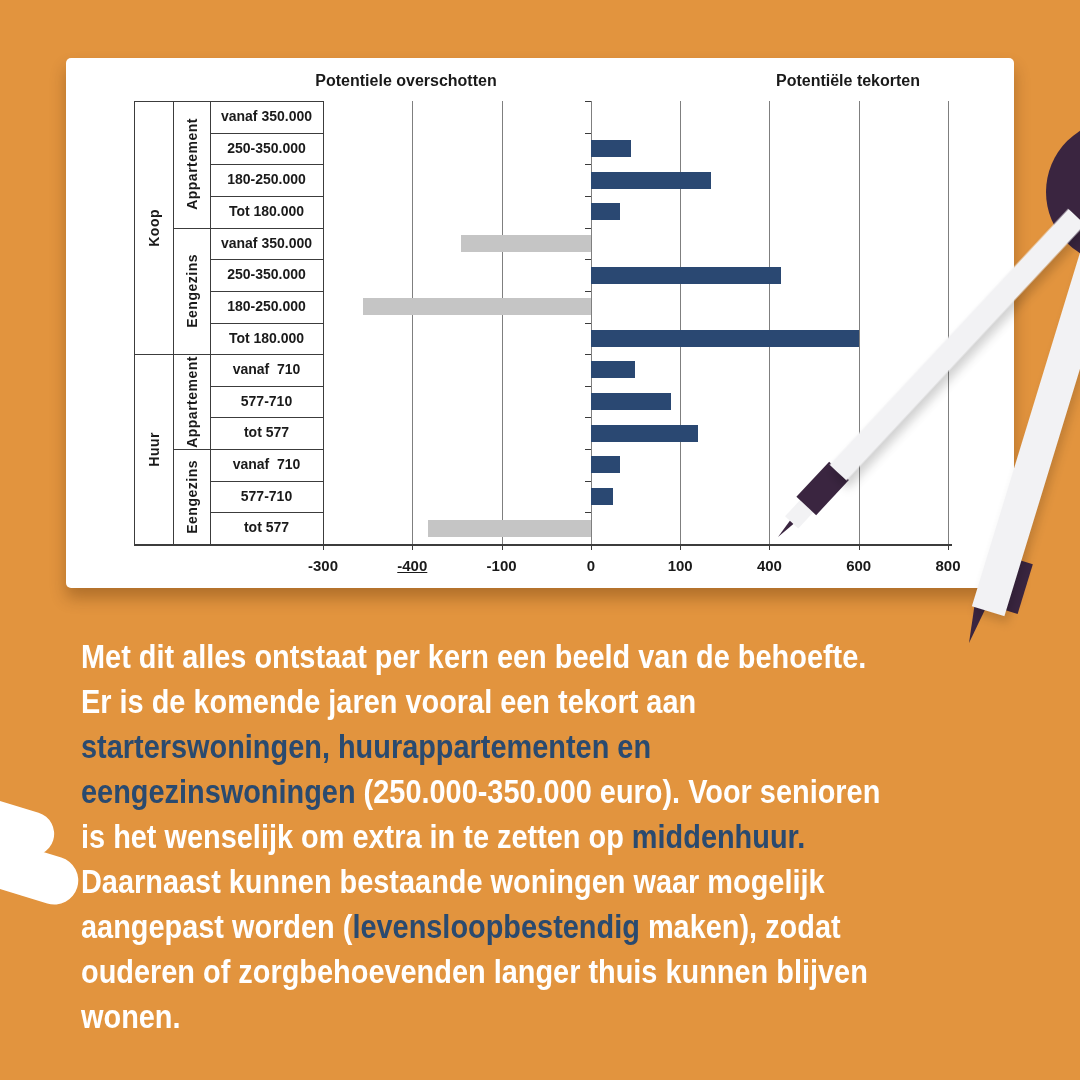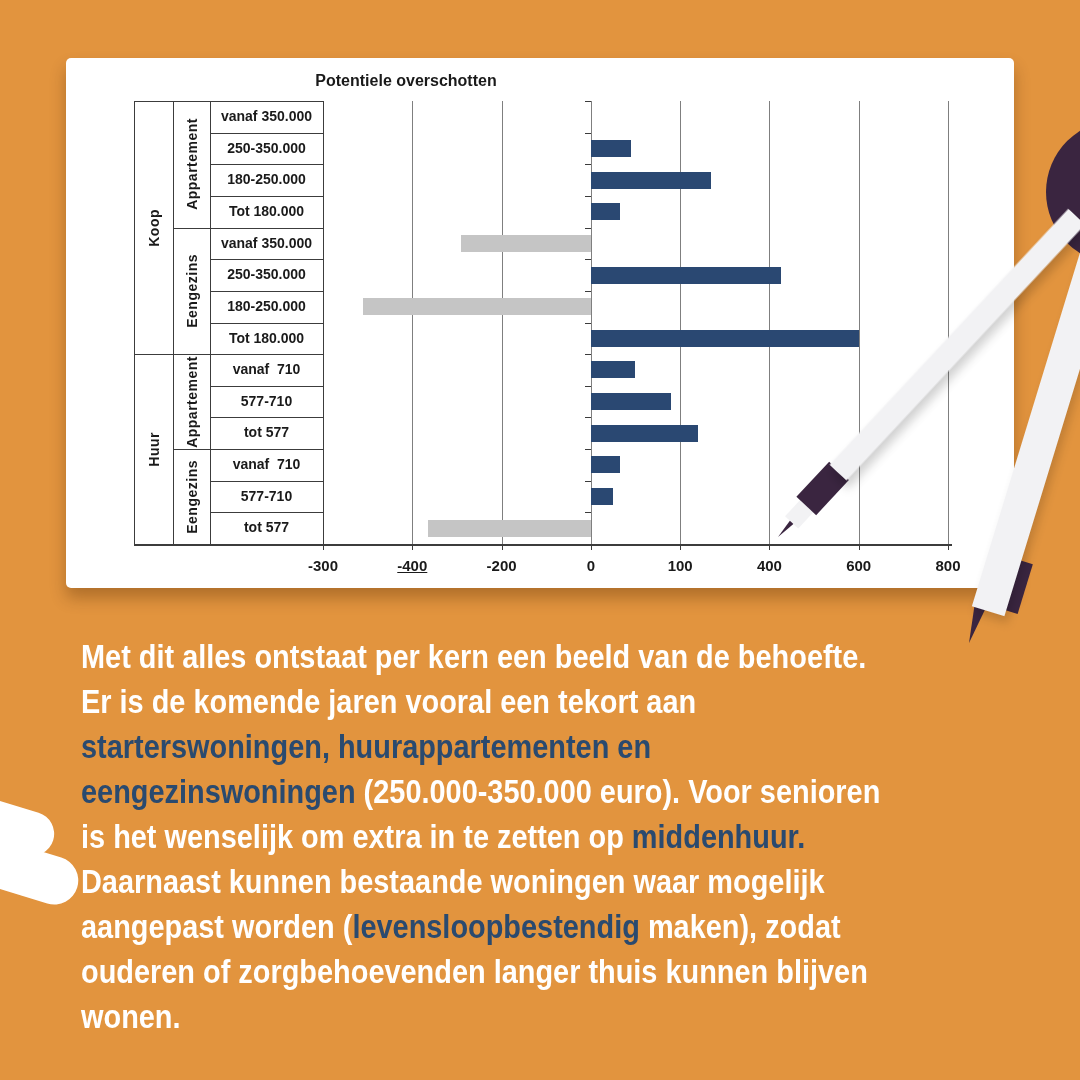--- a/index.html
+++ b/index.html
@@ -54,20 +54,21 @@
   }
   .paragraph .hl{color:var(--textnavy);}
   .compass-svg{position:absolute; left:0; top:0; pointer-events:none;}
 </style>
 </head>
 <body>
 
 <div class="card">
   <div id="chart">
     <div class="chart-title" style="left:180px;">Potentiele overschotten</div>
+    <div class="chart-title" style="left:622px;">Potentiële tekorten</div>
   <div class="gridline abs" style="left: 346.286px; top: 43px; height: 443px;"></div>
       <div class="gridline abs" style="left: 435.571px; top: 43px; height: 443px;"></div>
       <div class="gridline abs" style="left: 524.857px; top: 43px; height: 443px;"></div>
       <div class="gridline abs" style="left: 614.143px; top: 43px; height: 443px;"></div>
       <div class="gridline abs" style="left: 703.429px; top: 43px; height: 443px;"></div>
       <div class="gridline abs" style="left: 792.714px; top: 43px; height: 443px;"></div>
       <div class="gridline abs" style="left: 882px; top: 43px; height: 443px;"></div>
       <div class="bar pos abs" style="top: 81.9643px; left: 524.857px; width: 40.1786px;"></div>
       <div class="bar pos abs" style="top: 113.607px; left: 524.857px; width: 120.536px;"></div>
       <div class="bar pos abs" style="top: 145.25px; left: 524.857px; width: 29.0179px;"></div>
@@ -128,21 +129,21 @@
       <div class="tickmark abs" style="left: 518.857px; top: 422.714px; width: 6px; height: 1px;"></div>
       <div class="tickmark abs" style="left: 251px; top: 454.357px; width: 6px; height: 1px;"></div>
       <div class="tickmark abs" style="left: 518.857px; top: 454.357px; width: 6px; height: 1px;"></div>
       <div class="tickmark abs" style="left: 251px; top: 486px; width: 6px; height: 1px;"></div>
       <div class="tickmark abs" style="left: 518.857px; top: 486px; width: 6px; height: 1px;"></div>
       <div class="tickmark abs" style="left: 257px; top: 486px; width: 1px; height: 6px;"></div>
       <div class="tick-label abs" style="left: 257px; top: 499px;">-300</div>
       <div class="tickmark abs" style="left: 346.286px; top: 486px; width: 1px; height: 6px;"></div>
       <div class="tick-label abs" style="left: 346.286px; top: 499px; text-decoration: underline;">-400</div>
       <div class="tickmark abs" style="left: 435.571px; top: 486px; width: 1px; height: 6px;"></div>
-      <div class="tick-label abs" style="left: 435.571px; top: 499px;">-200</div>
+      <div class="tick-label abs" style="left: 435.571px; top: 499px;">-100</div>
       <div class="tickmark abs" style="left: 524.857px; top: 486px; width: 1px; height: 6px;"></div>
       <div class="tick-label abs" style="left: 524.857px; top: 499px;">0</div>
       <div class="tickmark abs" style="left: 614.143px; top: 486px; width: 1px; height: 6px;"></div>
       <div class="tick-label abs" style="left: 614.143px; top: 499px;">100</div>
       <div class="tickmark abs" style="left: 703.429px; top: 486px; width: 1px; height: 6px;"></div>
       <div class="tick-label abs" style="left: 703.429px; top: 499px;">400</div>
       <div class="tickmark abs" style="left: 792.714px; top: 486px; width: 1px; height: 6px;"></div>
       <div class="tick-label abs" style="left: 792.714px; top: 499px; text-align: center;">600</div>
       <div class="tickmark abs" style="left: 882px; top: 486px; width: 1px; height: 6px;"></div>
       <div class="tick-label abs" style="left: 882px; top: 499px;">800</div>

